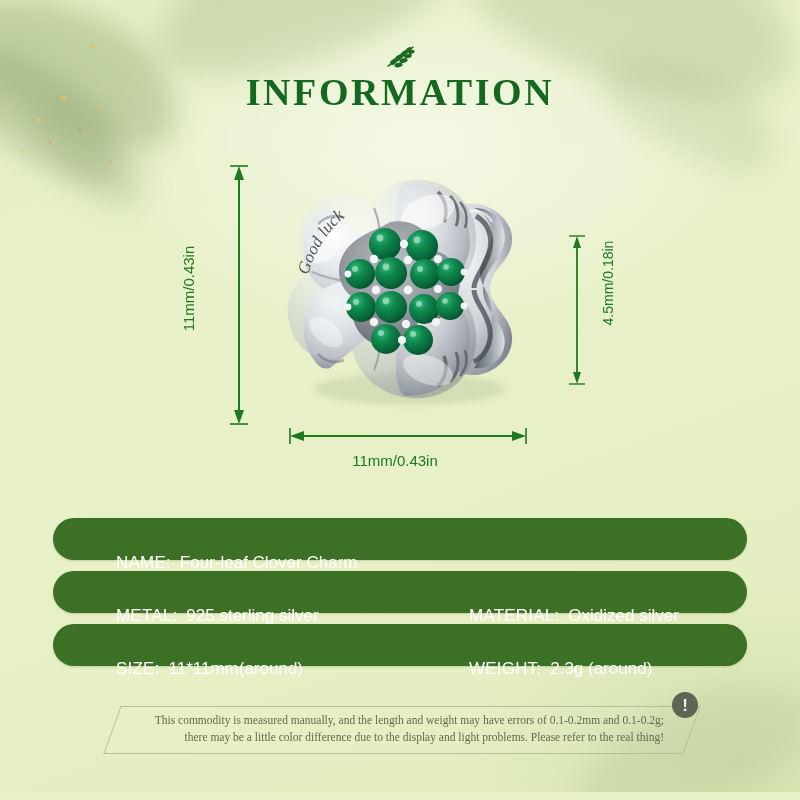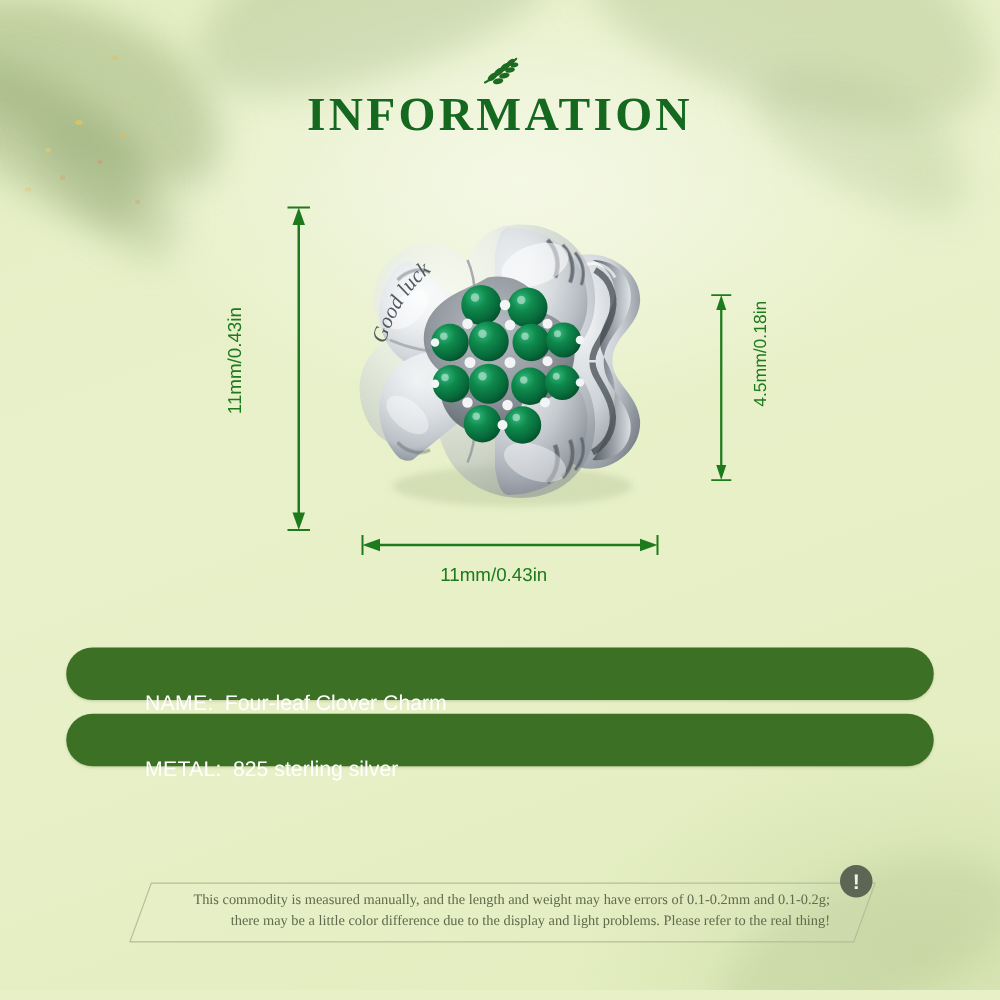--- a/index.html
+++ b/index.html
@@ -460,24 +460,38 @@
     <div class="spec-row">
       <div class="spec-cell left">
         <span class="spec-key">NAME:</span>
         <span class="spec-val">Four-leaf Clover Charm</span>
       </div>
     </div>
 
     <div class="spec-row">
       <div class="spec-cell left">
         <span class="spec-key">METAL:</span>
-        <span class="spec-val">825 sterling silver</span>
+        <span class="spec-val">925 sterling silver</span>
+      </div>
+      <div class="spec-cell right">
+        <span class="spec-key">MATERIAL:</span>
+        <span class="spec-val">Oxidized silver</span>
       </div>
     </div>
 
+    <div class="spec-row">
+      <div class="spec-cell left">
+        <span class="spec-key">SIZE:</span>
+        <span class="spec-val">11*11mm(around)</span>
+      </div>
+      <div class="spec-cell right">
+        <span class="spec-key">WEIGHT:</span>
+        <span class="spec-val">2.3g (around)</span>
+      </div>
+    </div>
   </div>
 
   <div class="disclaimer">
     <div class="disclaimer-frame"></div>
     <div class="disclaimer-text">
       <div>This commodity is measured manually, and the length and weight may have errors of 0.1-0.2mm and 0.1-0.2g;</div>
       <div>there may be a little color difference due to the display and light problems. Please refer to the real thing!</div>
     </div>
     <div class="alert-badge">
       <span>!</span>

